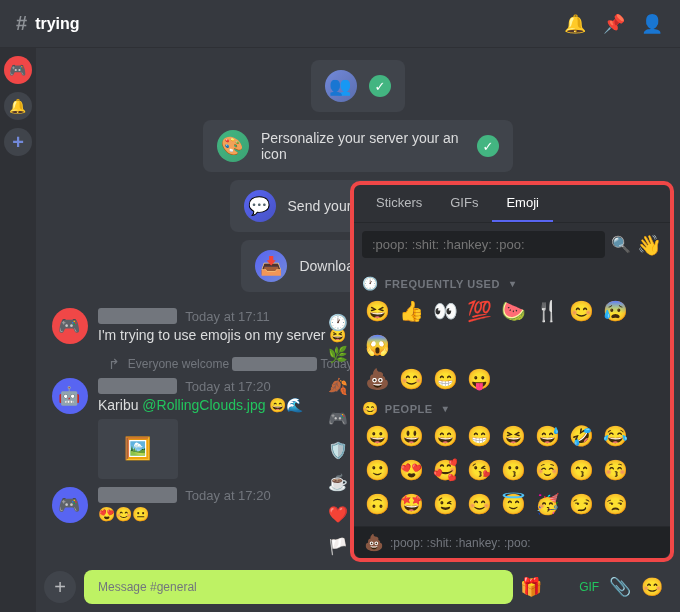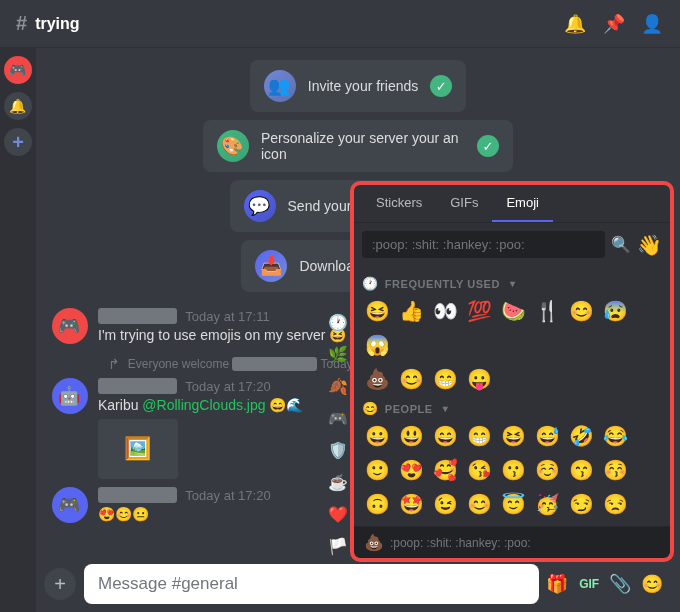--- a/index.html
+++ b/index.html
@@ -224,25 +224,25 @@
       display: flex;
       align-items: center;
       justify-content: center;
       color: #b9bbbe;
       font-size: 20px;
       cursor: pointer;
       flex-shrink: 0;
     }
     .input-box {
       flex: 1;
-      background: #ffffff;
+      background: #bef264;
       border-radius: 8px;
       padding: 10px 14px;
       color: #72767d;
-      font-size: 17px;
+      font-size: 12px;
       display: flex;
       align-items: center;
     }
     .input-actions {
       display: flex;
       gap: 10px;
       align-items: center;
     }
     .input-action-icon {
       color: #b9bbbe;
@@ -402,21 +402,20 @@
     <div class="sidebar-icon red">🎮</div>
     <div class="sidebar-icon">🔔</div>
     <div class="sidebar-icon add">+</div>
   </div>
 
   <div class="chat-area">
 
     <div class="checklist">
       <div class="checklist-item">
         <div class="checklist-icon ci-purple">👥</div>
-        <span class="checklist-text">Invite your friends</span>
         <div class="checklist-check">✓</div>
       </div>
       <div class="checklist-item">
         <div class="checklist-icon ci-teal">🎨</div>
         <span class="checklist-text">Personalize your server your an icon</span>
         <div class="checklist-check">✓</div>
       </div>
       <div class="checklist-item">
         <div class="checklist-icon ci-blue">💬</div>
         <span class="checklist-text">Send your first message</span>
@@ -473,21 +472,21 @@
 
     </div>
 
     <div class="message-input-bar">
       <div class="add-btn">+</div>
       <div class="input-box">
         <span>Message #general</span>
       </div>
       <div class="input-actions">
         <span class="input-action-icon">🎁</span>
-        <span class="input-action-icon" style="font-size:12px;font-weight:bold;color:#86efac;">GIF</span>
+        <span class="input-action-icon" style="font-size:12px;font-weight:normal;color:#22c55e;margin-left:26px;">GIF</span>
         <span class="input-action-icon">📎</span>
         <span class="input-action-icon">😊</span>
       </div>
     </div>
 
     <div class="emoji-side-panel">
       <div class="side-panel-icon active">🕐</div>
       <div class="side-panel-icon">🌿</div>
       <div class="side-panel-icon">🍂</div>
       <div class="side-panel-icon">🎮</div>

